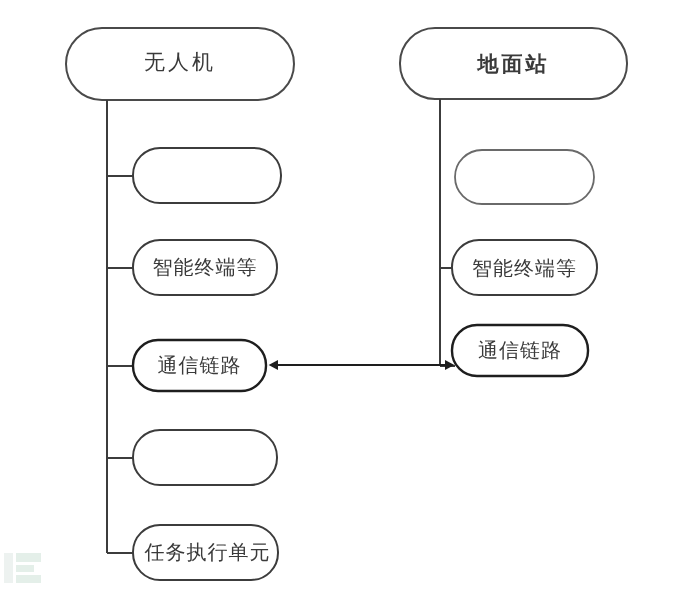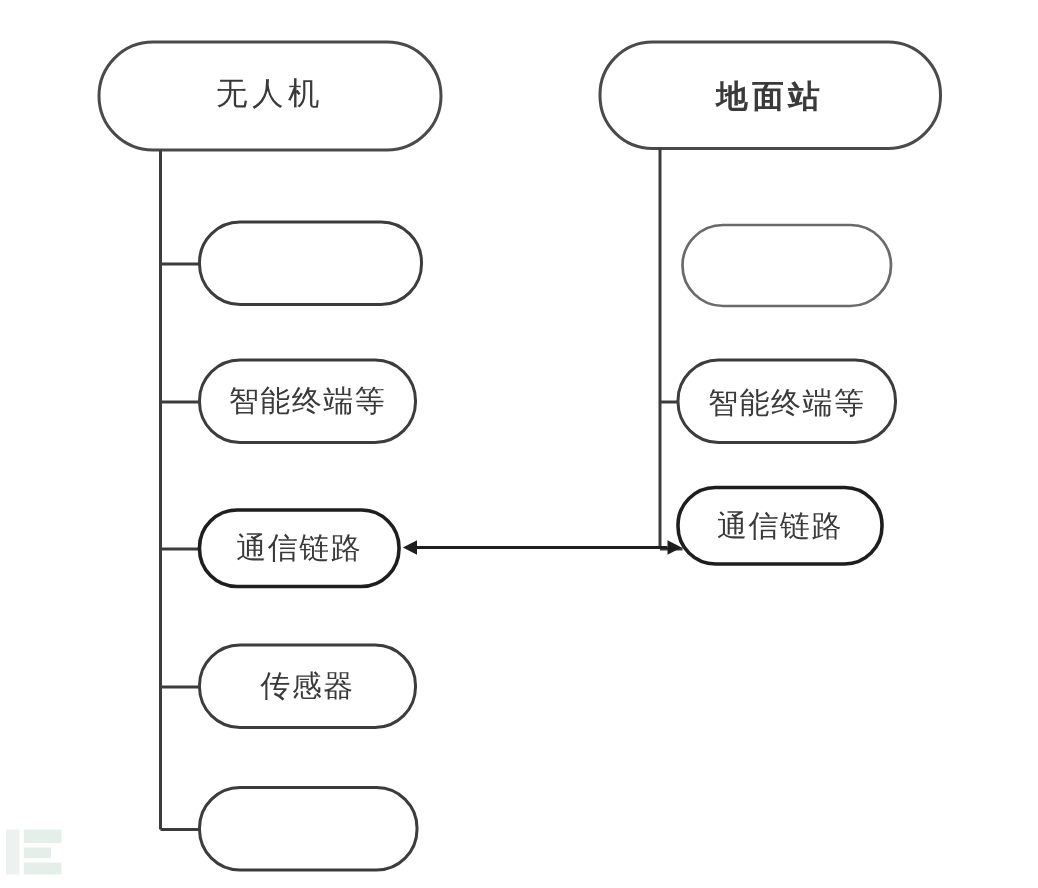--- a/index.html
+++ b/index.html
@@ -130,22 +130,22 @@
 
   <div class="node-label root-label" style="left:66px; top:28px; width:228px; height:68px;">无人机</div>
 
   <div class="node-label root-label" style="left:400px; top:28px; width:227px; height:71px;font-weight:bold;">地面站</div>
 
 
   <div class="node-label child-label" style="left:133px; top:240px; width:144px; height:55px;">智能终端等</div>
 
   <div class="node-label child-label" style="left:133px; top:340px; width:133px; height:51px;">通信链路</div>
 
-  <div class="node-label child-label" style="left:133px; top:430px; width:144px; height:55px;">传感器</div>
 
+  <div class="node-label child-label" style="left:133px; top:525px; width:149px; height:55px;">任务执行单元</div>
 
 
   <div class="node-label child-label" style="left:452px; top:240px; width:145px; height:57px;">智能终端等</div>
 
   <div class="node-label child-label" style="left:452px; top:325px; width:136px; height:51px;">通信链路</div>
 
   <div id="watermark">
     <span class="wm-bar"></span>
     <span class="wm-mark">
       <i class="t"></i>

